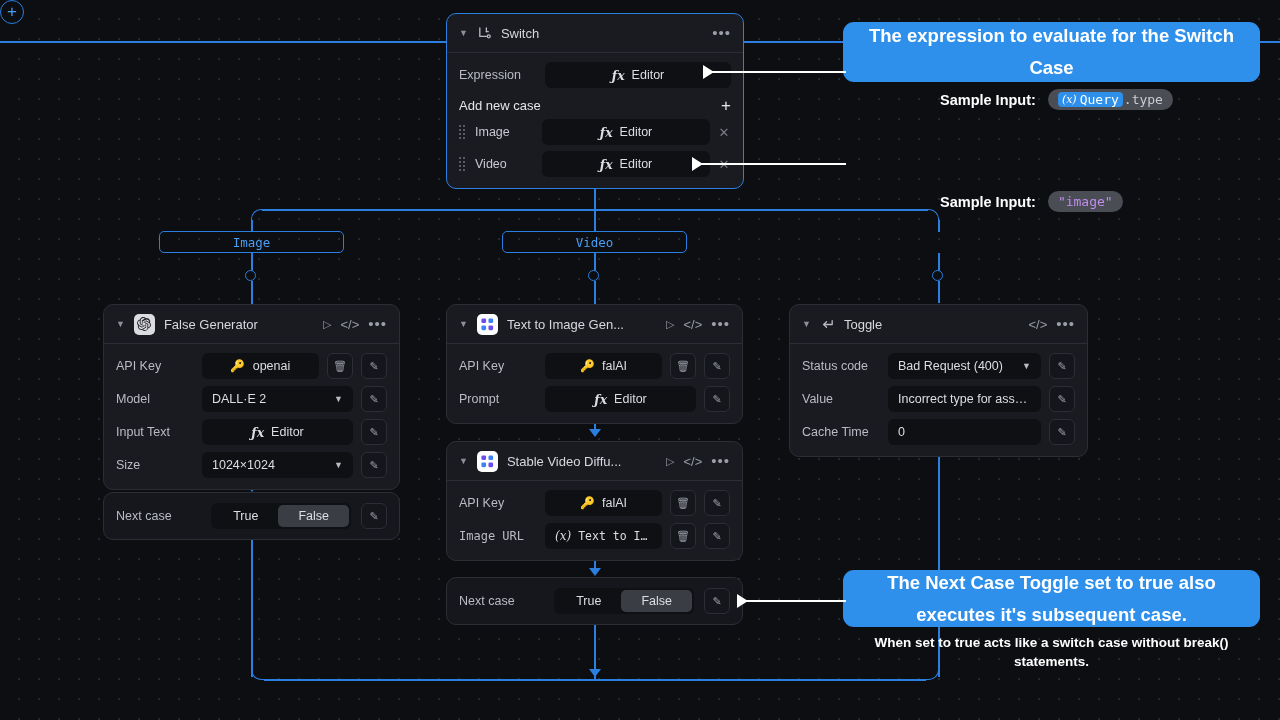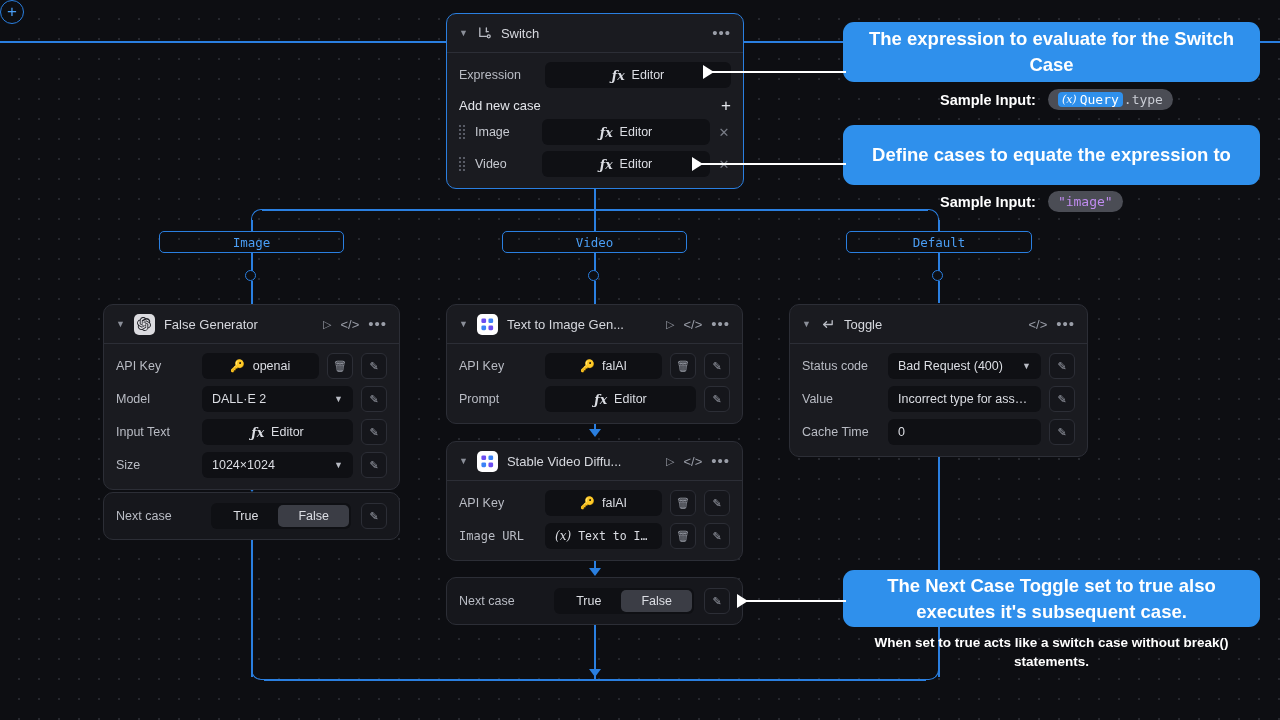--- a/index.html
+++ b/index.html
@@ -169,21 +169,21 @@
   .toggle .opt.active { background: #3b3d45; }
 
   
   .callout {
     position: absolute;
     background: #2f90ec;
     border-radius: 11px;
     color: #ffffff;
     font-weight: bold;
     font-size: 18.5px;
-    line-height: 26px;
+    line-height: 32px;
     text-align: center;
     display: flex; align-items: center; justify-content: center;
     padding: 8px 18px;
   }
   .sample {
     position: absolute;
     display: flex; align-items: center; gap: 12px;
   }
   .sample-label { color: #ffffff; font-weight: bold; font-size: 14.5px; }
   .chip {
@@ -331,23 +331,20 @@
         <span class="xbtn">✕</span>
       </div>
     </div>
   </div>
 
   <div class="branch" style="left:159px; top:231px; width:185px;">
     <span>Image</span>
   </div>
   <div class="branch" style="left:502px; top:231px; width:185px;">
     <span>Video</span>
-  </div>
-  <div class="branch" style="left:846px; top:231px; width:186px;">
-    <span>Default</span>
   </div>
 
   <div class="node" style="left:103px; top:304px; width:297px;">
     <div class="node-header">
       <span class="caret">▼</span>
       <span class="app-ico ico-openai">
         <svg width="14" height="14" viewBox="0 0 24 24" fill="#23242a">
           <path d="M22.28 9.82a5.98 5.98 0 0 0-.52-4.91 6.05 6.05 0 0 0-6.51-2.9A6.07 6.07 0 0 0 4.98 4.18a5.98 5.98 0 0 0-4 2.9 6.05 6.05 0 0 0 .75 7.1 5.98 5.98 0 0 0 .51 4.91 6.05 6.05 0 0 0 6.52 2.9A5.98 5.98 0 0 0 13.26 24a6.06 6.06 0 0 0 5.77-4.21 5.99 5.99 0 0 0 4-2.9 6.06 6.06 0 0 0-.75-7.07zM13.26 22.43a4.48 4.48 0 0 1-2.88-1.04l.14-.08 4.78-2.76a.79.79 0 0 0 .39-.68v-6.74l2.02 1.17a.07.07 0 0 1 .04.06v5.58a4.5 4.5 0 0 1-4.49 4.49zM3.6 18.3a4.47 4.47 0 0 1-.54-3.01l.14.09 4.79 2.76a.77.77 0 0 0 .78 0l5.84-3.37v2.33a.08.08 0 0 1-.03.07l-4.84 2.79a4.5 4.5 0 0 1-6.14-1.65zM2.34 7.9a4.49 4.49 0 0 1 2.34-1.97V11.6a.77.77 0 0 0 .39.68l5.81 3.35-2.02 1.17a.08.08 0 0 1-.07 0L3.95 14a4.5 4.5 0 0 1-1.61-6.1zm16.6 3.86L13.1 8.38 15.12 7.2a.08.08 0 0 1 .07 0l4.84 2.8a4.49 4.49 0 0 1-.68 8.1v-5.67a.78.78 0 0 0-.4-.67zm2.01-3.03l-.14-.09-4.78-2.79a.78.78 0 0 0-.79 0L9.4 10.22V7.89a.07.07 0 0 1 .03-.07l4.84-2.79a4.49 4.49 0 0 1 6.67 4.65zM8.3 12.86l-2.02-1.16a.08.08 0 0 1-.04-.06V6.07a4.49 4.49 0 0 1 7.36-3.44l-.14.08L8.68 5.47a.79.79 0 0 0-.39.68zm1.1-2.36l2.6-1.5 2.6 1.5v3l-2.6 1.5-2.6-1.5z"></path>
         </svg>
       </span>
@@ -535,23 +532,20 @@
     <span class="sample-label">Sample Input:</span>
     <span class="chip">
       <span class="pill">
         <span class="xi">(x)</span>
         <span>Query</span>
       </span>
       <span class="rest">.type</span>
     </span>
   </div>
 
-  <div class="callout" style="left:843px; top:125px; width:417px; height:60px;">
-    <span>Define cases to equate the expression to</span>
-  </div>
   <div class="ann-line" style="left:700px; top:163px; width:146px;"></div>
   <div class="ann-head" style="left:692px; top:157px; transform:rotate(180deg);"></div>
 
   <div class="sample" style="left:940px; top:191px;">
     <span class="sample-label">Sample Input:</span>
     <span class="chip">
       <span class="str">"image"</span>
     </span>
   </div>
 

